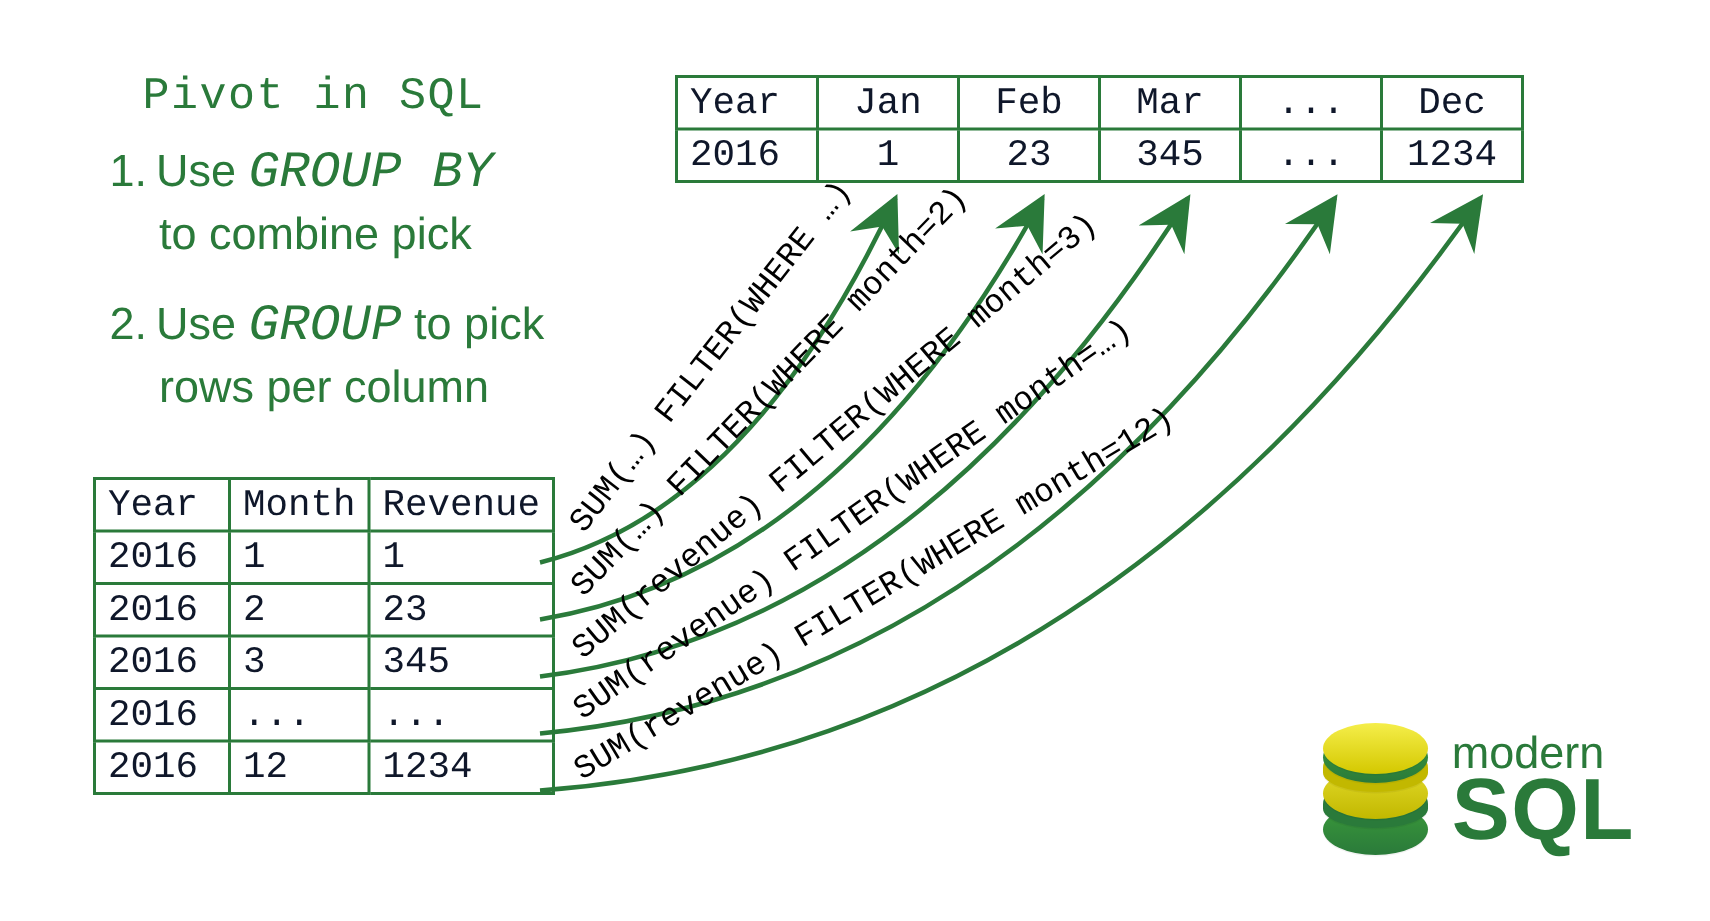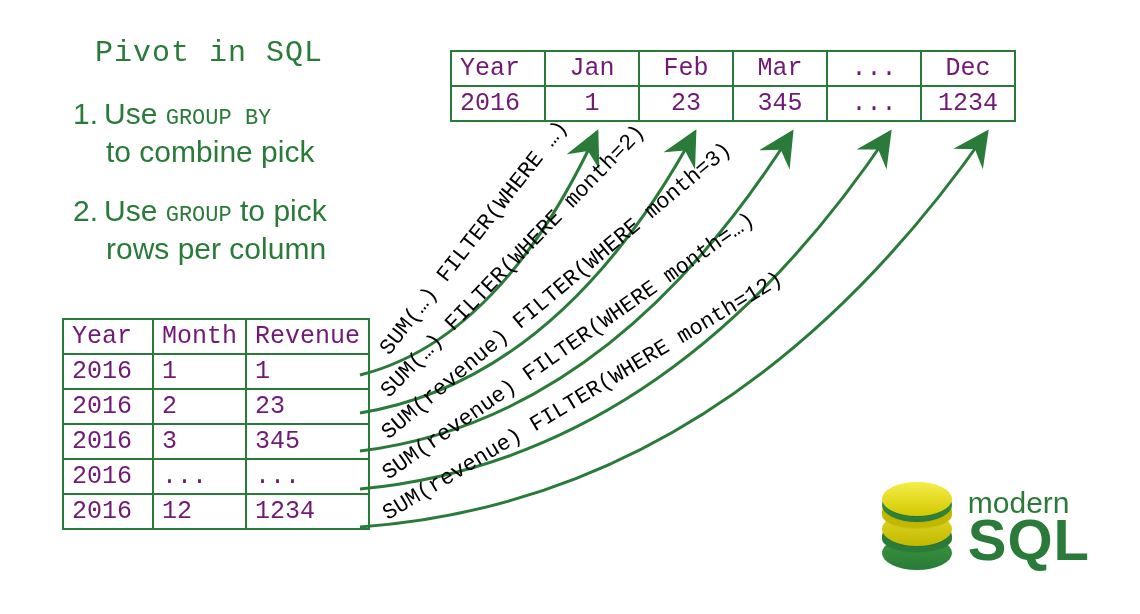--- a/index.html
+++ b/index.html
@@ -11,43 +11,43 @@
   body{
     width:1140px;height:614px;
     font-family:"Helvetica Neue",Arial,sans-serif;
     background:#fff;
     position:relative;
     overflow:hidden;
   }
   .mono{font-family:"Courier New",Courier,monospace;}
   
   .title{
-    position:absolute;left:95px;top:36px;
+    position:absolute;left:95px;top:48px;
     color:var(--green);font-size:30px;letter-spacing:1px;
   }
   .steps{
     position:absolute;left:60px;top:95px;
     color:var(--green);font-size:30px;line-height:1.25;
     font-weight:400;
   }
   .steps .num{display:inline-block;width:38px;text-align:right;margin-right:6px;}
   .steps .step{margin-bottom:22px;}
   .steps .line2{margin-left:46px;}
-  .steps .kw{font-size:22px;}
+  .steps .kw{font-size:34px;font-style:italic;}
   
   table.data{
     border-collapse:collapse;
     font-size:25px;
     table-layout:fixed;
   }
   table.data td,table.data th{
     border:2px solid var(--green);
     padding:2px 8px 2px 8px;
     font-weight:normal;
-    color:#701a75;
+    color:#0f172a;
     font-family:"Courier New",Courier,monospace;
     height:34px;
     box-sizing:border-box;
     text-align:left;
   }
   
   .src-wrap{position:absolute;left:62px;top:318px;}
   .src-wrap table td{width:90px;}
   .src-wrap table td:nth-child(3){text-align:left;width:120px;font-family:Liberation Mono, monospace;}
   .src-wrap table td:nth-child(2){}

